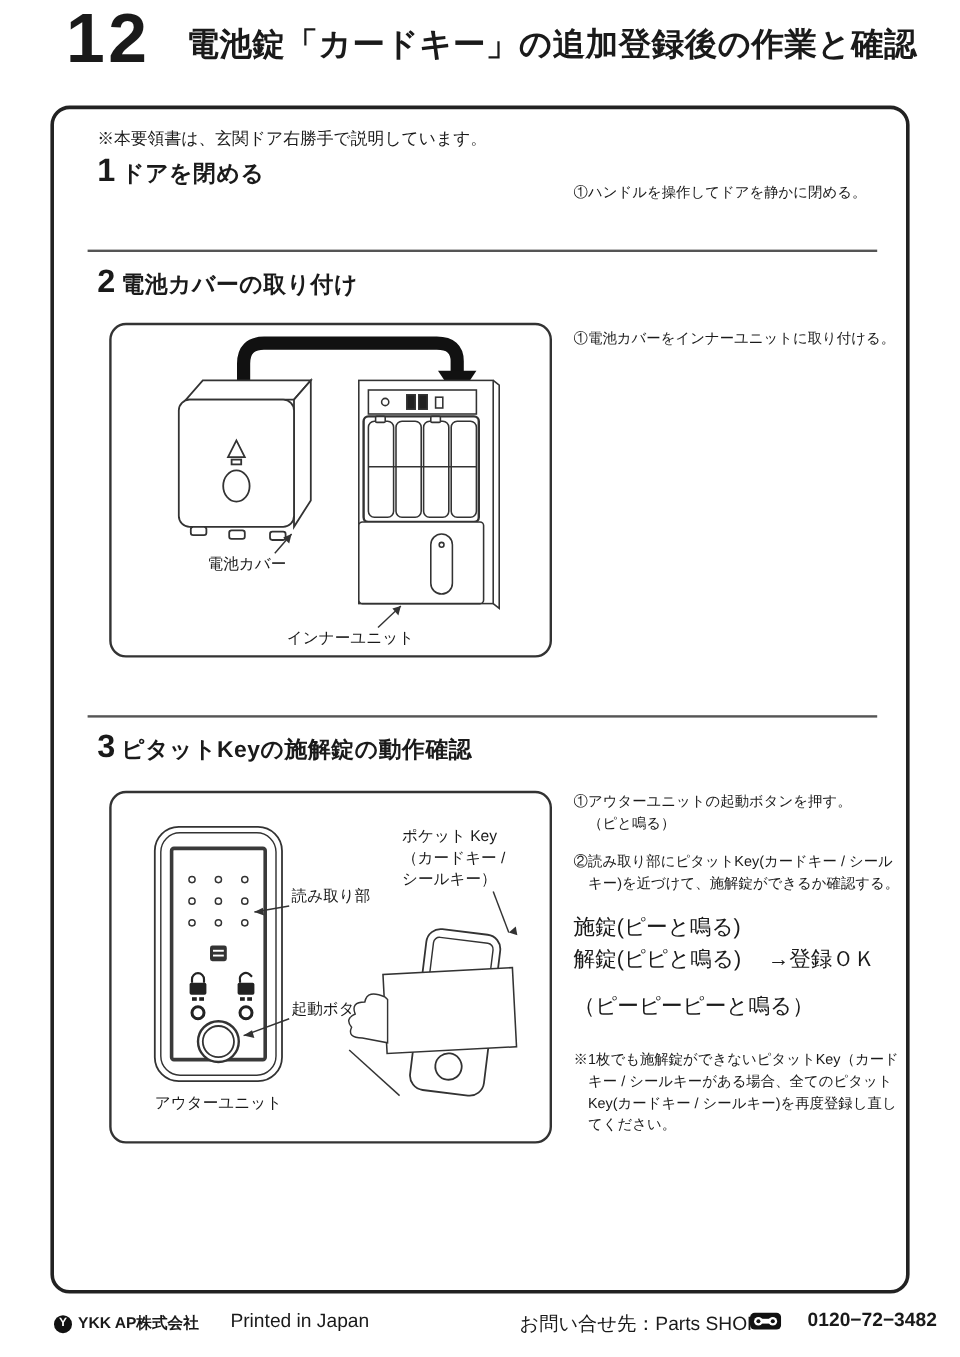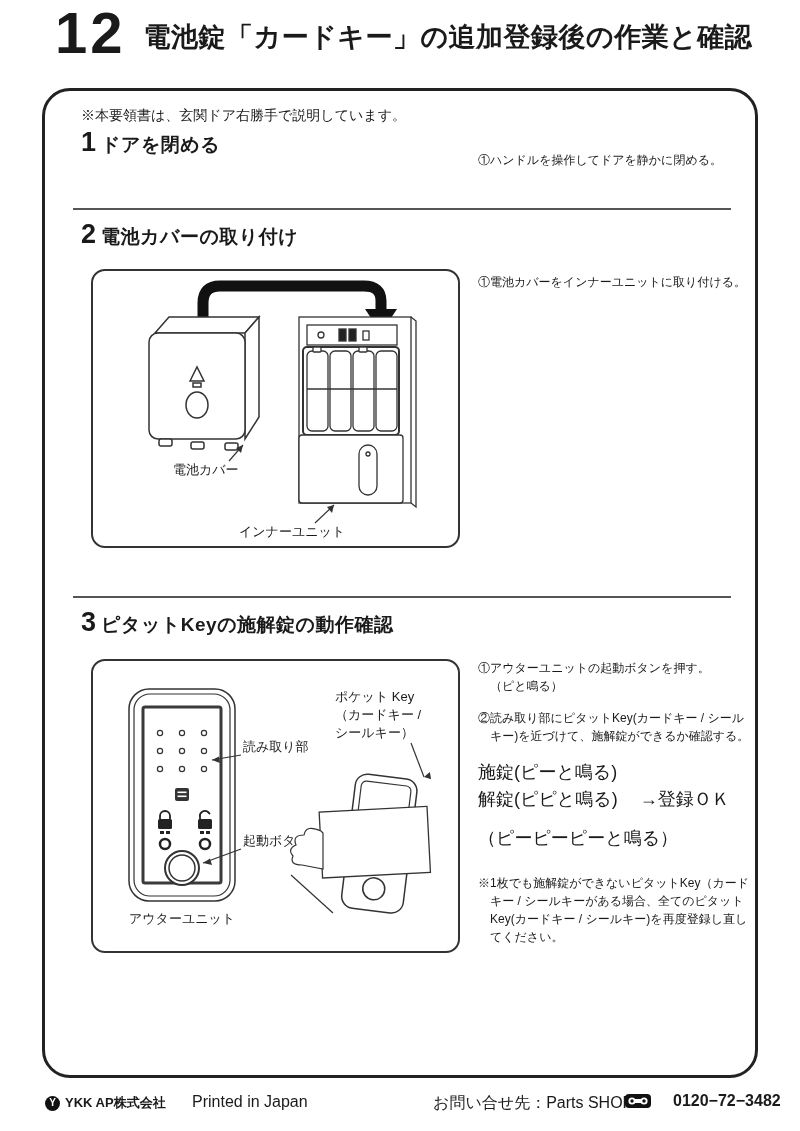--- a/index.html
+++ b/index.html
@@ -1,26 +1,26 @@
 <!DOCTYPE html>
 <html><head>
 <meta charset="utf-8">
 <style>
   html,body{margin:0;padding:0;}
   body{
     width:800px;height:1131px;position:relative;background:#ffffff;
     font-family:"Liberation Sans", sans-serif;color:#1a1a1a;overflow:hidden;
   }
   svg{font-family:inherit;}
-  .header{position:absolute;left:55px;top:4px;display:flex;align-items:flex-end;gap:18px;}
+  .header{position:absolute;left:55px;top:4px;display:flex;align-items:flex-end;gap:30px;}
   .header-number{font-size:58px;font-weight:700;line-height:1;letter-spacing:3px;}
   .header-title{font-size:27px;font-weight:700;padding-bottom:7px;letter-spacing:0.5px;}
   .main-box{
     position:absolute;left:42px;top:88px;width:716px;height:990px;
-    border:3px solid #222;border-radius:28px;box-sizing:border-box;
+    border:3px solid #222;border-radius:16px;box-sizing:border-box;
   }
   .note{position:absolute;left:36px;top:16px;font-size:14px;}
   .sec-heading{position:absolute;display:flex;align-items:baseline;}
   .sec-num{font-size:27px;font-weight:700;margin-right:5px;line-height:1;}
   .sec-title{font-size:19px;font-weight:700;letter-spacing:0.5px;}
   .h1{left:36px;top:38px;}
   .h2{left:36px;top:130px;}
   .h3{left:36px;top:518px;}
   .divider{position:absolute;left:28px;width:658px;border-top:2px solid #555;}
   .d1{top:117px;}

